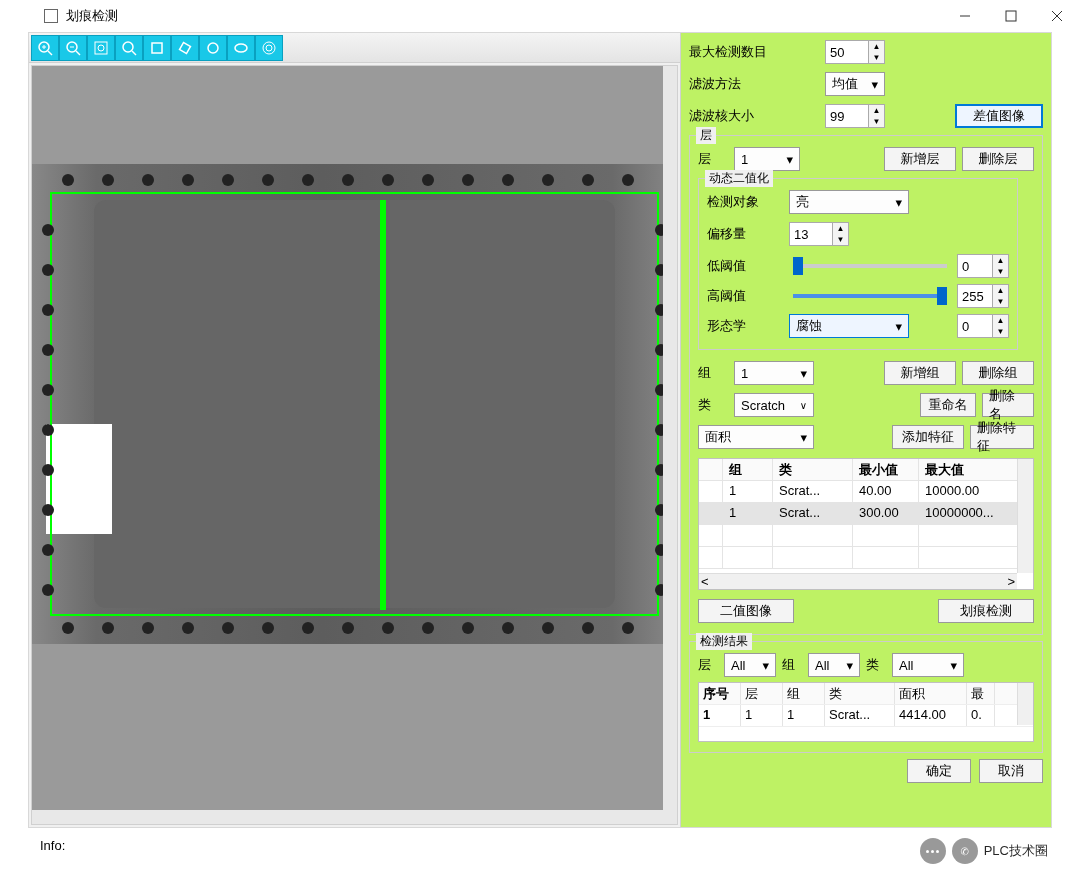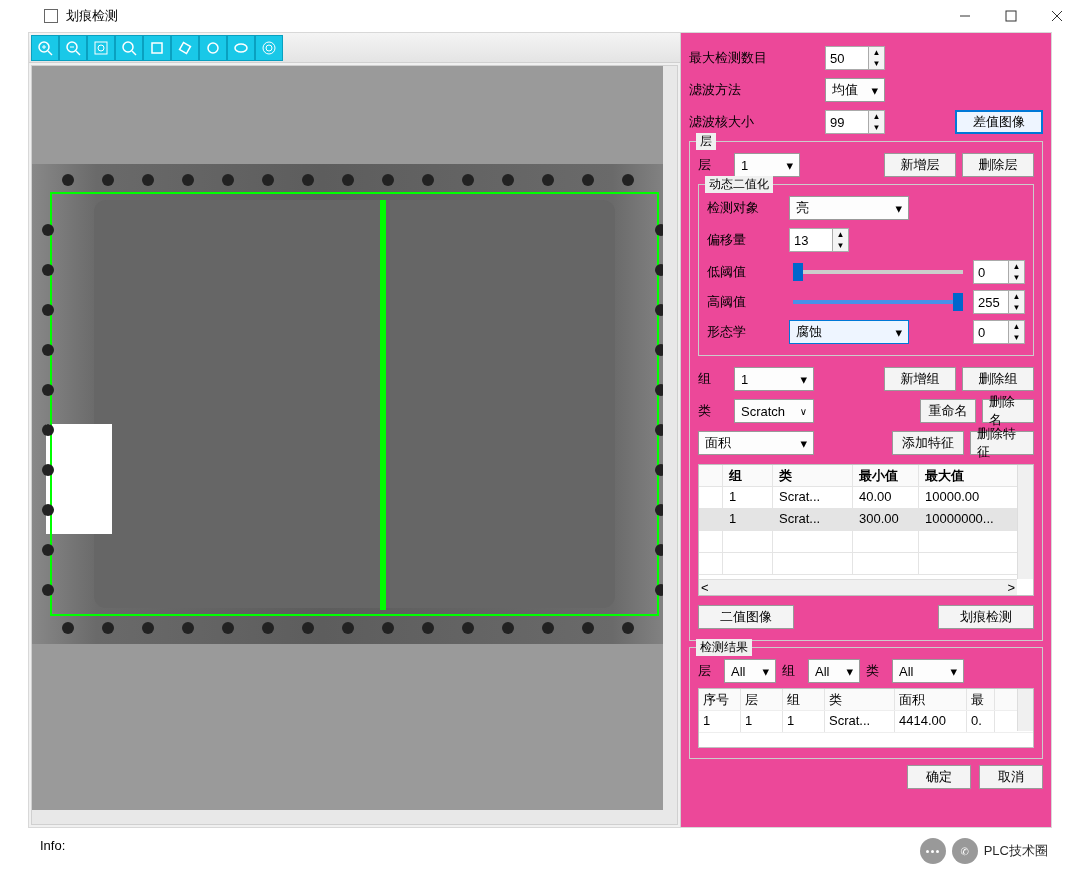--- a/index.html
+++ b/index.html
@@ -18,21 +18,21 @@
 .inner-panel { position: absolute; left: 62px; top: 36px; right: 62px; bottom: 36px; background: #666; border-radius: 12px; }
 .roi-rect { position: absolute; left: 18px; top: 28px; right: 18px; bottom: 28px; border: 2px solid #00ff00; }
 .scratch-line { position: absolute; left: 54%; top: 36px; width: 6px; height: 410px; background: #00ff00; }
 .white-patch { position: absolute; left: 14px; top: 260px; width: 66px; height: 110px; background: #fff; }
 .dot { width: 12px; height: 12px; background: #222; border-radius: 50%; position: absolute; }
 .scroll-v { position: absolute; right: 0; top: 0; width: 14px; height: 100%; background: #e8e8e8; }
 .scroll-h { position: absolute; left: 0; bottom: 0; height: 14px; width: calc(100% - 14px); background: #e8e8e8; }
 .info-bar { height: 26px; display: flex; align-items: center; padding: 0 4px 0 40px; margin-top: 4px; }
 .info-label { margin-right: 4px; }
 .info-field { flex: 1; border: 1px solid #c0c0c0; background: #fbfbfb; height: 22px; padding: 2px 6px; margin-right: 40px; font-size: 14px;}
-.right-panel { width: 370px; background: #ec4899; padding: 10px 8px 4px 8px; position: relative; overflow-y: auto;}
+.right-panel { width: 370px; background: #bef264; padding: 4px 8px 4px 8px; position: relative; overflow-y: auto;}
 .row { display: flex; align-items: center; height: 30px; margin-bottom: 2px; gap: 6px;}
 .row label { width: 90px; }
 .spin { display: flex; height: 24px; }
 .spin input { width: 44px; border: 1px solid #aaa; padding: 0 4px; height: 24px; }
 .spin .arrows { width: 16px; display: flex; flex-direction: column; border: 1px solid #aaa; border-left: none;}
 .spin .arrows div { flex: 1; display: flex; align-items: center; justify-content: center; font-size: 8px; background: #f4f4f4; }
 select, .combo, .btn { height: 24px; border: 1px solid #999; background: #fdfdfd; padding: 0 6px; display: flex; align-items: center; }
 .btn { background: #f4f4f4; justify-content: center; cursor: default; }
 .btn.primary { background: #eef5ff; border: 2px solid #0078d7; }
 .fieldset { border: 1px solid #ccc; margin: 4px 0 6px 0; padding: 8px 8px 6px 8px; position: relative; }
@@ -47,21 +47,21 @@
 .table-header { background: #fafafa; font-weight: bold; }
 .table-header div, .table-row div { border-right: 1px solid #e4e4e4; padding: 2px 6px; overflow: hidden; white-space: nowrap; }
 .c0 { width: 24px; } .c1 { width: 50px; } .c2 { width: 80px; } .c3 { width: 66px; } .c4 { width: 104px; }
 .table-row.sel { background: #e4e4e4; }
 .small-scroll-v { position: absolute; right: 0; top: 0; bottom: 16px; width: 16px; background: #f0f0f0; border-left: 1px solid #ddd;}
 .small-scroll-h { position: absolute; left: 0; right: 16px; bottom: 0; height: 16px; background: #f0f0f0; border-top: 1px solid #ddd; display:flex; justify-content: space-between; padding: 0 2px; font-size: 10px; align-items: center;}
 .results-table { border: 1px solid #c0c0c0; background: #fff; height: 60px; overflow: hidden; position: relative; margin-bottom: 4px;}
 .results-table .hdr, .results-table .rw { display: flex; height: 22px; border-bottom: 1px solid #eee;}
 .results-table .hdr { background: #fafafa; }
 .results-table div > span { border-right: 1px solid #e4e4e4; padding: 2px 4px; overflow: hidden; white-space: nowrap; }
-.rc0{width:42px;}.rc1{width:42px;}.rc2{width:42px;}.rc3{width:70px;}.rc4{width:72px;}.rc5{width:28px;}
+.rc0{width:42px;font-weight:bold;}.rc1{width:42px;}.rc2{width:42px;}.rc3{width:70px;}.rc4{width:72px;}.rc5{width:28px;}
 .dlg-btns { display: flex; justify-content: flex-end; gap: 8px; margin-top: 4px;}
 .ws-container { position: absolute; right: 32px; bottom: 24px; display: flex; align-items: center; gap: 6px; opacity: 0.85;}
 .ws-circle { width: 26px; height: 26px; border-radius: 50%; background: #888; display: flex; align-items: center; justify-content: center; font-size: 10px; color: #fff;}
 .ws-dots{width:26px;height:26px;border-radius:50%;background:#888;display:flex;align-items:center;justify-content:center;gap:2px;} .ws-dots s{width:3px;height:3px;background:#fff;border-radius:50%;display:block;}
 </style>
 </head>
 <body>
 
 <div class="titlebar">
   <div class="title-icon"></div>
@@ -247,21 +247,21 @@
         <label style="width:30px">层</label>
         <div class="combo" style="width:66px;justify-content:space-between">
             <span>1</span>
             <span>▾</span>
           </div>
         <div style="flex:1"></div>
         <div class="btn" style="width:72px">新增层</div>
         <div class="btn" style="width:72px">删除层</div>
       </div>
 
-      <div class="fieldset" style="margin:4px 0 0 0">
+      <div class="fieldset" style="margin:4px 16px 0 0">
         <div class="fieldset-title">动态二值化</div>
         <div class="row">
           <label style="width:76px">检测对象</label>
           <div class="combo" style="width:120px;justify-content:space-between">
               <span>亮</span>
               <span>▾</span>
             </div>
         </div>
         <div class="row">
           <label style="width:76px">偏移量</label>

